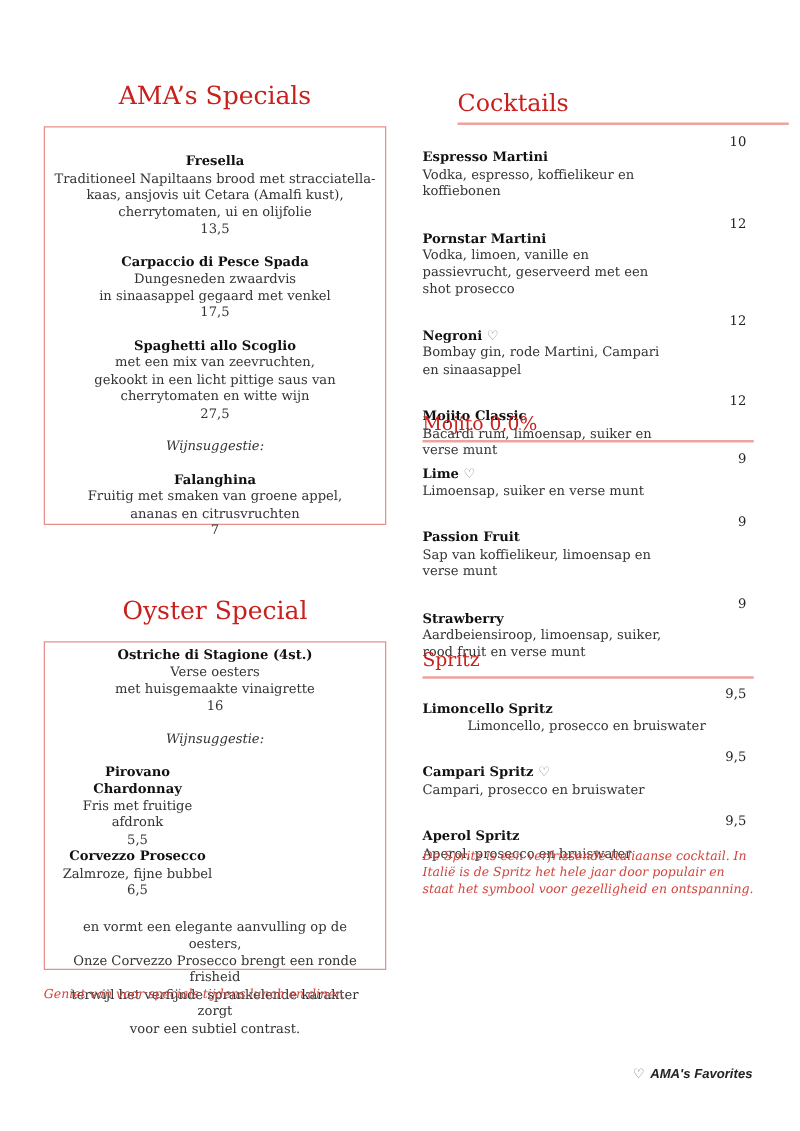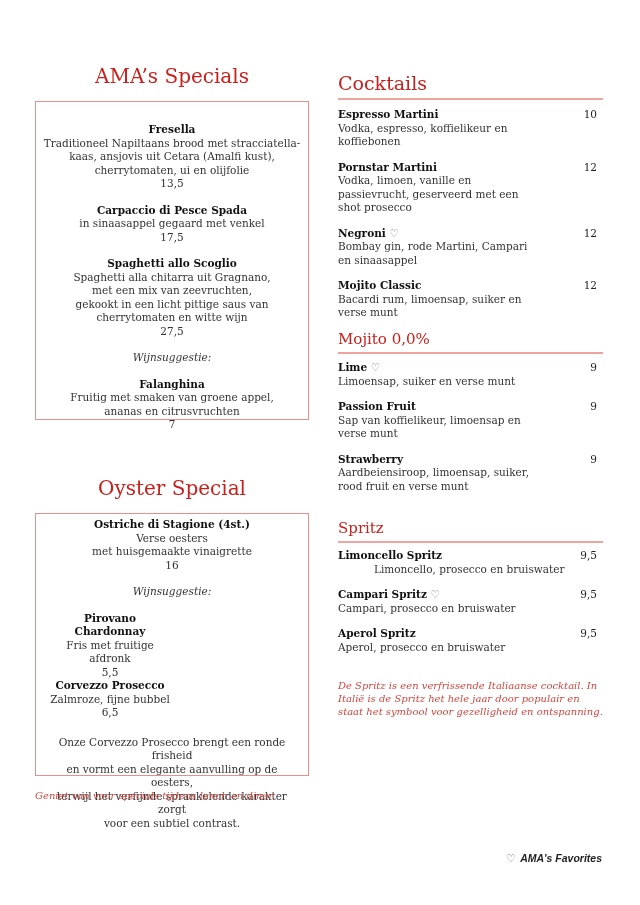--- a/index.html
+++ b/index.html
@@ -37,21 +37,21 @@
   .sect-title {
     position: absolute; left: 0; width: 265px;
     font-family: "DejaVu Serif", serif; color: #c8201c;
     border-bottom: 2px solid #eea39e; padding-bottom: 4px;
   }
   .sect-title.big { font-size: 19px; }
   .sect-title.small { font-size: 15px; }
   .items { position: absolute; left: 0; width: 265px; font-size: 10.5px; line-height: 13.5px; }
   .item { margin-bottom: 12px; position: relative; }
   .item-head { display: flex; justify-content: space-between; }
-  .item-name { font-weight: bold; color: #111; }
+  .item-name { font-weight: bold; color: #111; margin-top: 12px; }
   .item-price { color: #222; padding-right: 6px; }
   .item-desc { color: #333; width: 200px; }
   .heart { font-weight: normal; color: #888; }
 
   .spritz-note {
     position: absolute; left: 0; top: 679px; width: 265px;
     font-style: italic; font-size: 10px; line-height: 13px; color: #d2453e;
   }
   .favorites {
     position: absolute; right: 38px; top: 852px;
@@ -68,26 +68,26 @@
   <div class="box" style="top:101px; height:319px; padding-top:21px;">
     <div class="dish">
       <div class="dish-name">Fresella</div>
       <div>Traditioneel Napiltaans brood met stracciatella-</div>
       <div>kaas, ansjovis uit Cetara (Amalfi kust),</div>
       <div>cherrytomaten, ui en olijfolie</div>
       <div>13,5</div>
     </div>
     <div class="dish">
       <div class="dish-name">Carpaccio di Pesce Spada</div>
+      <div>Dungesneden zwaardvis</div>
       <div>in sinaasappel gegaard met venkel</div>
       <div>17,5</div>
     </div>
     <div class="dish">
       <div class="dish-name">Spaghetti allo Scoglio</div>
-      <div>Spaghetti alla chitarra uit Gragnano,</div>
       <div>met een mix van zeevruchten,</div>
       <div>gekookt in een licht pittige saus van</div>
       <div>cherrytomaten en witte wijn</div>
       <div>27,5</div>
     </div>
     <div class="sugg-label">Wijnsuggestie:</div>
     <div class="dish">
       <div class="dish-name">Falanghina</div>
       <div>Fruitig met smaken van groene appel,</div>
       <div>ananas en citrusvruchten</div>
@@ -111,33 +111,33 @@
         <div>afdronk</div>
         <div>5,5</div>
       </div>
       <div class="wine-col">
         <div class="dish-name">Corvezzo Prosecco</div>
         <div>Zalmroze, fijne bubbel</div>
         <div>6,5</div>
       </div>
     </div>
     <div class="note-text">
+      <div>en vormt een elegante aanvulling op de oesters,</div>
       <div>Onze Corvezzo Prosecco brengt een ronde frisheid</div>
-      <div>en vormt een elegante aanvulling op de oesters,</div>
       <div>terwijl het verfijnde sprankelende karakter zorgt</div>
       <div>voor een subtiel contrast.</div>
     </div>
   </div>
 
   <div class="left-footnote">Geniet van voor specials tijdens lunch en diner.</div>
 </div>
 
 <div class="right-col">
 
-  <div class="sect-title big" style="top:72px;">Cocktails</div>
+  <div class="sect-title big" style="top:72px;margin-left:28px;">Cocktails</div>
   <div class="items" style="top:108px;">
     <div class="item">
       <div class="item-head">
           <span class="item-name"><span>Espresso Martini</span> <span class="heart"></span></span>
           <span class="item-price">10</span>
         </div>
       <div class="item-desc">Vodka, espresso, koffielikeur en koffiebonen</div>
     </div>
     <div class="item">
       <div class="item-head">

